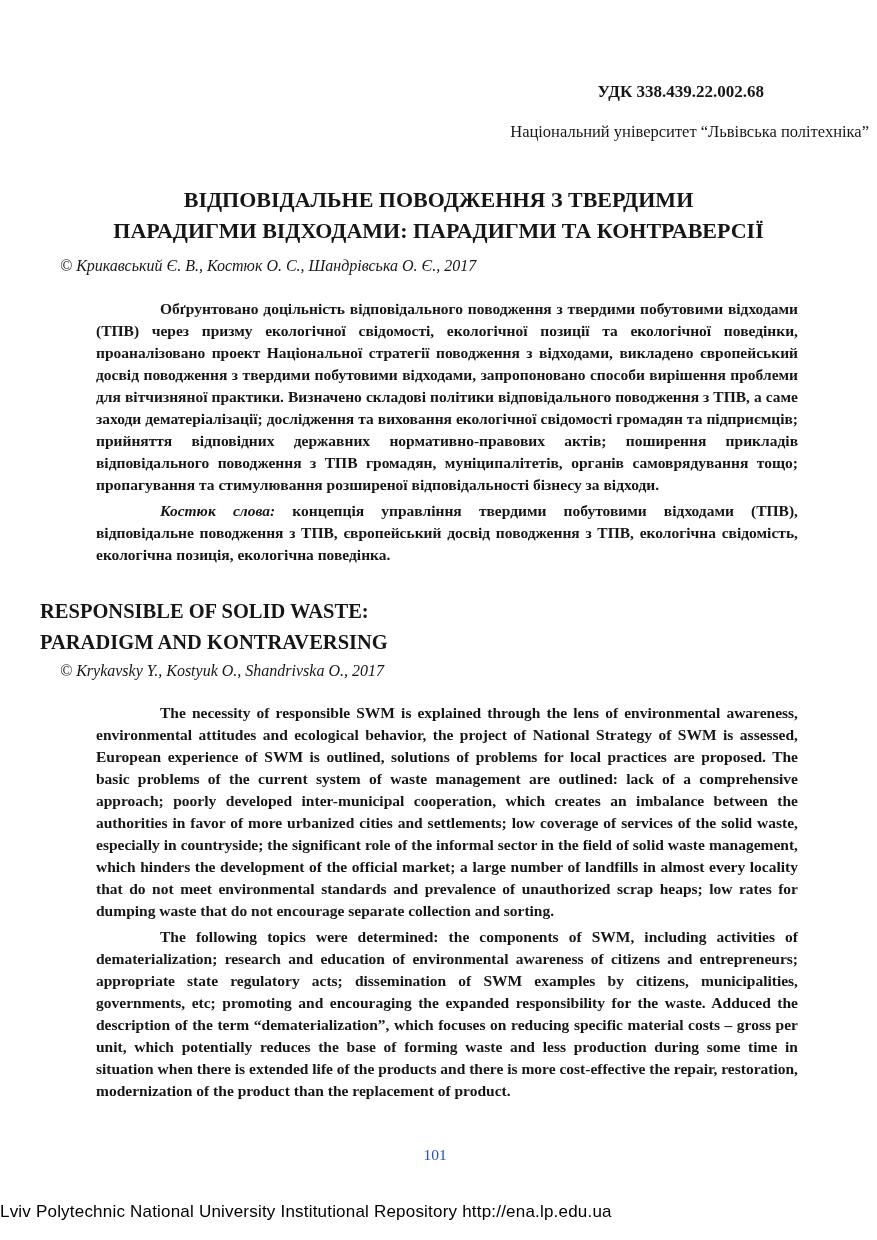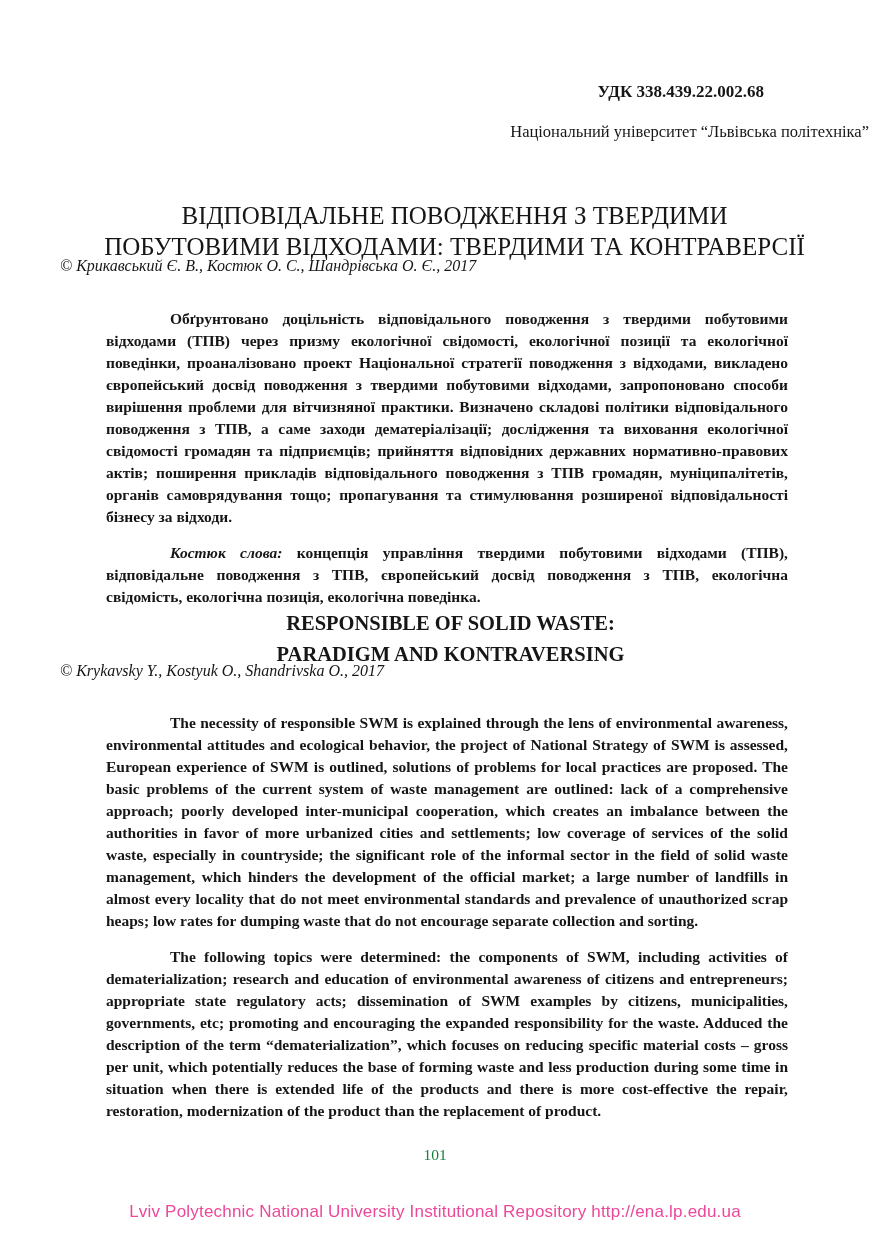--- a/index.html
+++ b/index.html
@@ -34,24 +34,24 @@
     line-height: 22px;
   }
   .byline .authors { font-weight: 700; }
   .byline .affiliation { font-weight: 400; text-align: right; }
   .title-uk {
     position: absolute;
     top: 184px;
     left: 40px;
     width: 797px;
     text-align: center;
-    font-weight: 400;
-    font-size: 25px;
+    font-weight: 700;
+    font-size: 22px;
     line-height: 31px;
-    margin: 16px;
+    margin: 0;
   }
   .title-uk span, .title-en span { display: block; }
   .copyright-line {
     position: absolute;
     left: 60px;
     font-style: italic;
     font-size: 16px;
     white-space: nowrap;
   }
   .copyright-uk { top: 257px; }
@@ -59,74 +59,73 @@
   .abstract {
     position: absolute;
     left: 92px;
     width: 710px;
     font-weight: 700;
     font-size: 15.5px;
     line-height: 22px;
     text-align: justify;
   }
   .abstract p {
-    margin: 14px;
+    margin: 4px;
     text-indent: 64px;
   }
   .abstract-uk { top: 294px; }
   .abstract-en { top: 698px; }
   .keywords-label {
     font-style: italic;
   }
   .title-en {
     position: absolute;
     top: 596px;
     left: 40px;
     width: 797px;
-    text-align: center;
     font-weight: 700;
     font-size: 20.5px;
     line-height: 31px;
-    margin: 12px;
+    margin: 0;
   }
   .page-number {
     position: absolute;
     top: 1146px;
     left: 0;
     width: 100%;
     text-align: center;
     font-size: 15.5px;
-    color: #15803d;
+    color: #1d4ed8;
   }
   .repo-footer {
     position: absolute;
     top: 1202px;
     left: 0;
     width: 100%;
-    text-align: center;
+    text-align: left;
     font-family: "Liberation Sans", sans-serif;
     font-size: 17px;
-    color: #ec4899;
+    color: #000000;
     letter-spacing: 0.2px;
   }
 </style>
 </head>
 <body>
 
 <div class="page">
 
   <div class="udc">УДК 338.439.22.002.68</div>
 
   <div class="byline">
     <div class="affiliation">Національний університет “Львівська політехніка”</div>
   </div>
 
   <h1 class="title-uk">
     <span>ВІДПОВІДАЛЬНЕ ПОВОДЖЕННЯ З ТВЕРДИМИ</span>
-    <span>ПОБУТОВИМИ ВІДХОДАМИ: ТВЕРДИМИ ТА КОНТРАВЕРСІЇ</span>
+    <span>ПАРАДИГМИ ВІДХОДАМИ: ПАРАДИГМИ ТА КОНТРАВЕРСІЇ</span>
   </h1>
 
   <div class="copyright-line copyright-uk">© Крикавський Є. В., Костюк О. С., Шандрівська О. Є., 2017</div>
 
   <div class="abstract abstract-uk">
     <p>Обґрунтовано доцільність відповідального поводження з твердими побутовими відходами (ТПВ) через призму екологічної свідомості, екологічної позиції та екологічної поведінки, проаналізовано проект Національної стратегії поводження з відходами, викладено європейський досвід поводження з твердими побутовими відходами, запропоновано способи вирішення проблеми для вітчизняної практики. Визначено складові політики відповідального поводження з ТПВ, а саме заходи дематеріалізації; дослідження та виховання екологічної свідомості громадян та підприємців; прийняття відповідних державних нормативно-правових актів; поширення прикладів відповідального поводження з ТПВ громадян, муніципалітетів, органів самоврядування тощо; пропагування та стимулювання розширеної відповідальності бізнесу за відходи.</p>
     <p><span class="keywords-label">Костюк слова:</span><span> концепція управління твердими побутовими відходами (ТПВ), відповідальне поводження з ТПВ, європейський досвід поводження з ТПВ, екологічна свідомість, екологічна позиція, екологічна поведінка.</span></p>
   </div>
 
   <h2 class="title-en">

